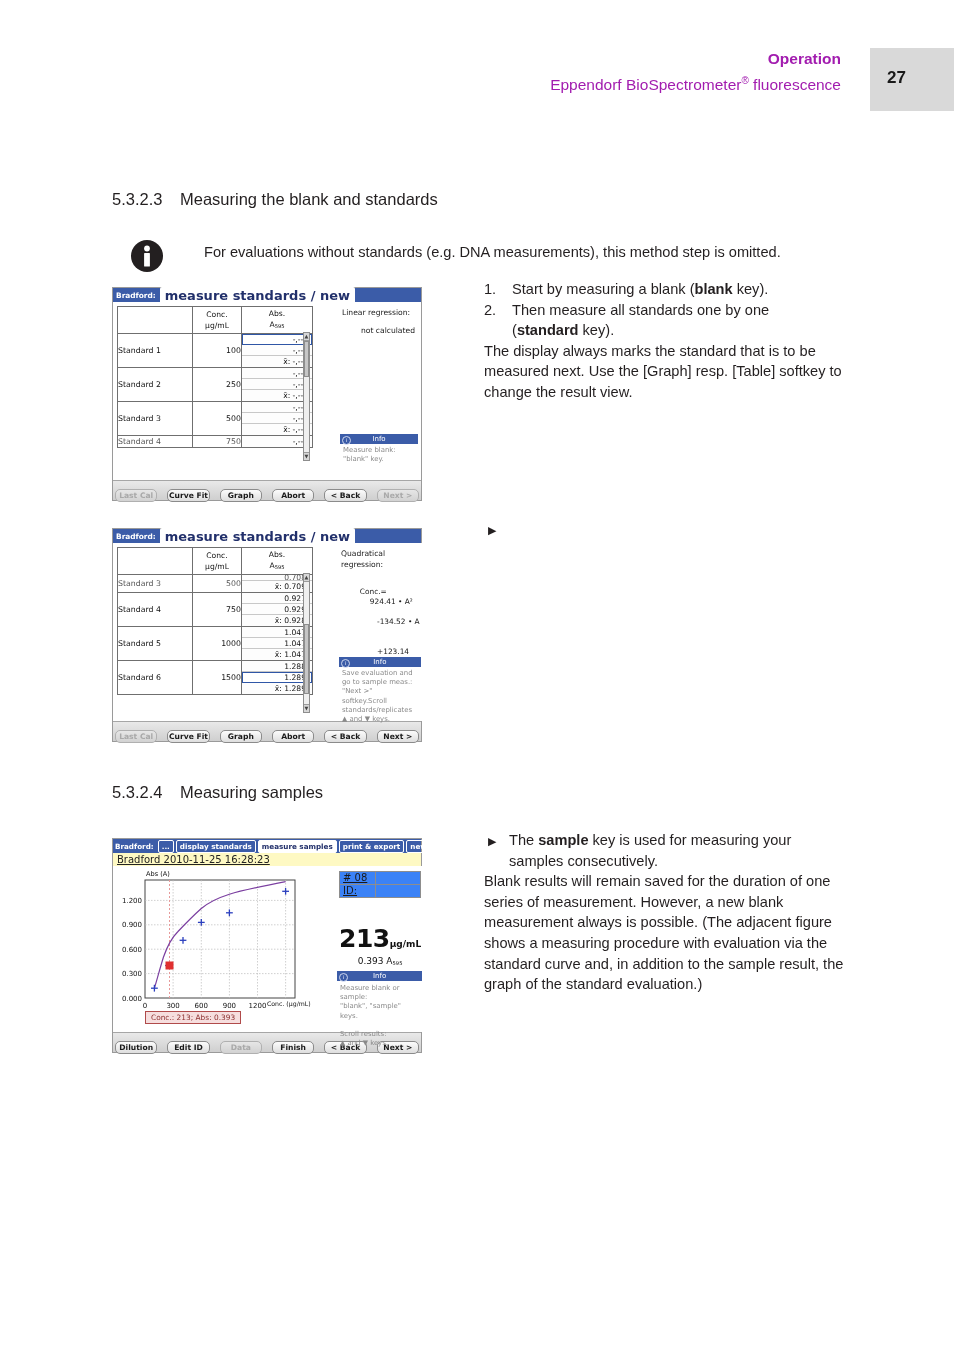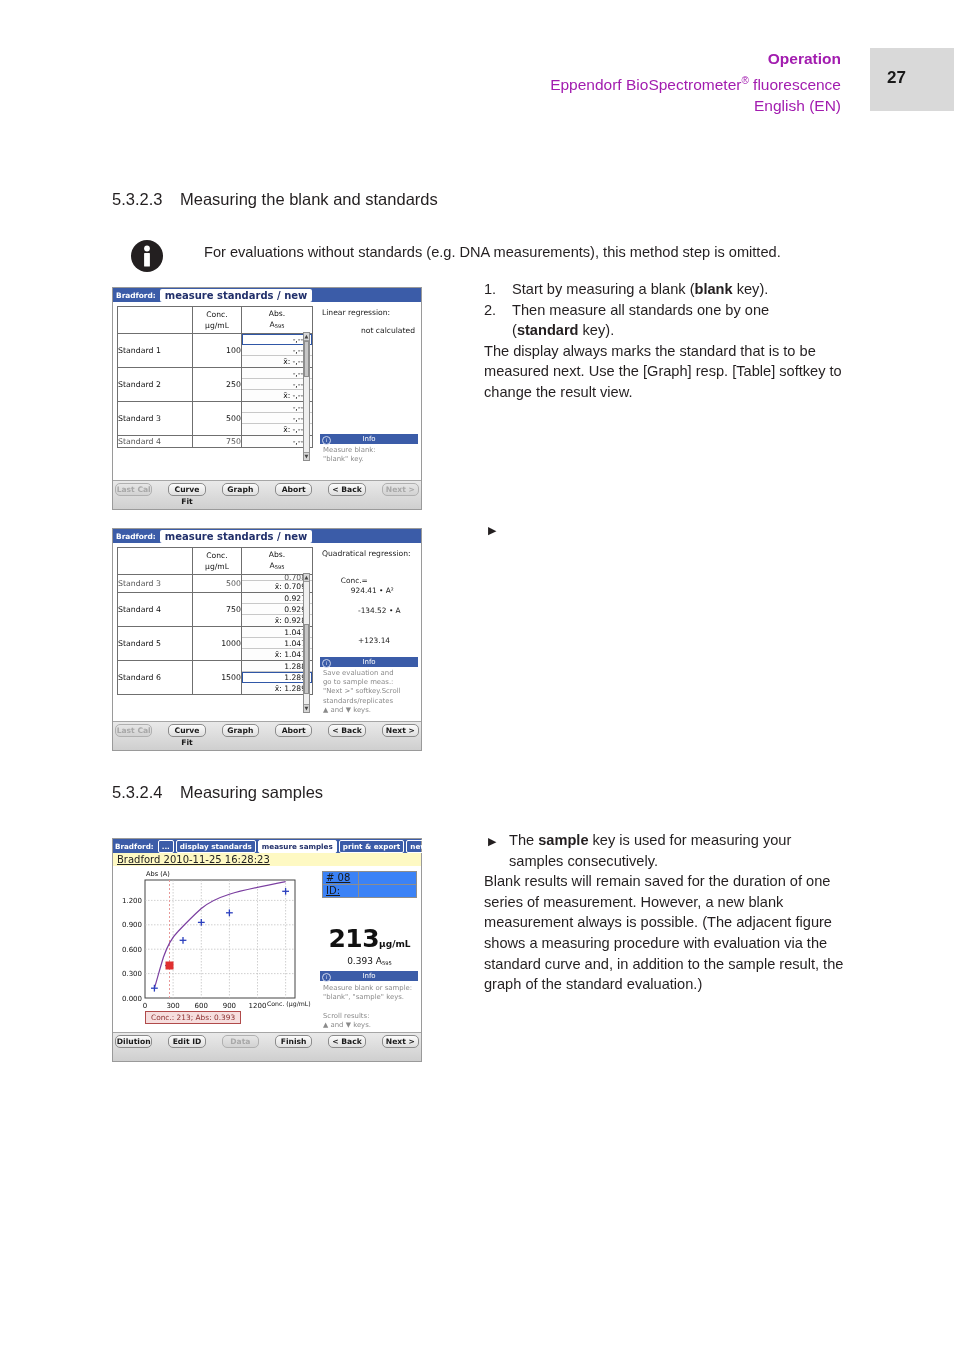--- a/index.html
+++ b/index.html
@@ -140,21 +140,21 @@
   .dev-title-label {
     color: #ffffff;
     font-size: 7.4px;
     font-weight: bold;
     padding-right: 4px;
     white-space: nowrap;
   }
   .dev-title-chip {
     background: #ffffff;
     color: #22306b;
-    font-size: 10px;
+    font-size: 13px;
     font-weight: bold;
     padding: 1px 5px;
     border-radius: 2px;
     white-space: nowrap;
   }
   .dev-body {
     display: flex;
     background: #ffffff;
     height: 178px;
     box-sizing: border-box;
@@ -166,20 +166,21 @@
     background: #ffffff;
     position: relative;
   }
   .dev-right {
     flex: 1;
     box-sizing: border-box;
     padding: 5px 4px 2px 6px;
     background: #ffffff;
     position: relative;
     border-left: 0;
+    margin-left: 20px;
   }
 
   
   table.res {
     border-collapse: collapse;
     width: 192px;
     table-layout: fixed;
     font-size: 7.6px;
     color: #111;
   }
@@ -331,24 +332,24 @@
     line-height: 9.2px;
     padding: 2px 3px 2px 3px;
     white-space: pre-line;
   }
 
   
   .softkeys {
     display: flex;
     background: linear-gradient(#e9e9e9, #cfcfcf);
     border-top: 1px solid #a6a6a6;
-    padding: 2px 2px;
-    gap: 16px;
-    box-sizing: border-box;
-    height: 29px;
+    padding: 8px 2px;
+    gap: 10px;
+    box-sizing: border-box;
+    height: 20px;
   }
   .skey {
     flex: 1;
     background: linear-gradient(#fcfcfc, #dedede);
     border: 1px solid #8b8b8b;
     border-radius: 5px;
     font-size: 7.6px;
     font-weight: bold;
     color: #1a1a1a;
     text-align: center;
@@ -464,21 +465,20 @@
     white-space: nowrap;
   }
 </style>
 </head>
 <body>
 
 <div class="page-header">
   <div class="header-text">
     <div class="header-line1">Operation</div>
     <div class="header-line2"><span>Eppendorf BioSpectrometer</span><sup class="reg">®</sup><span> fluorescence</span></div>
-    <div class="header-line3">English (EN)</div>
   </div>
   <div class="page-number-box">
     <div class="page-number">27</div>
   </div>
 </div>
 
 <div class="section-heading" style="left:112px; top:190px;">
   <span class="num">5.3.2.3</span><span>Measuring the blank and standards</span>
 </div>
 

